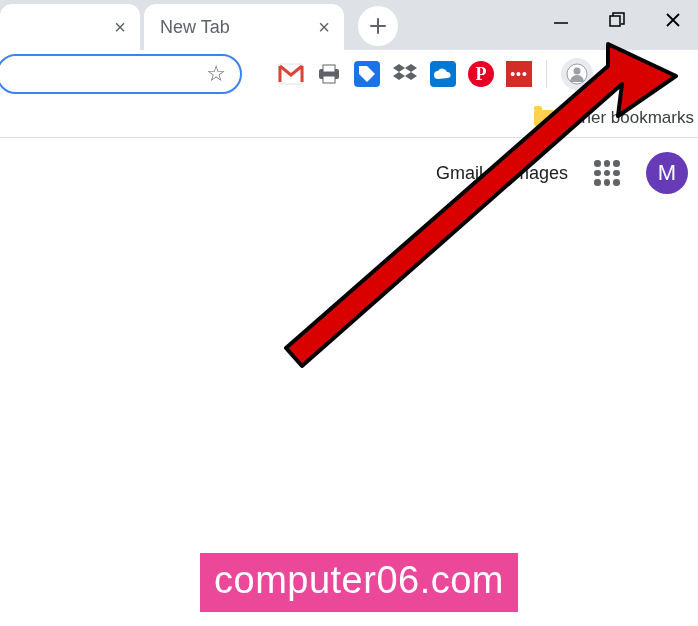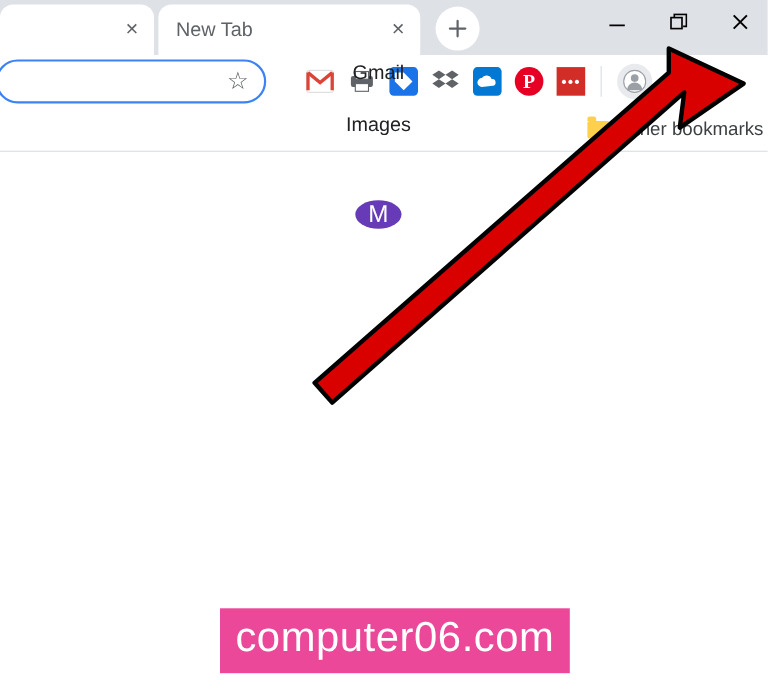--- a/index.html
+++ b/index.html
@@ -29,21 +29,21 @@
   .tab-1 {
     background: #fff;
     border-top-right-radius: 12px;
     border-top-left-radius: 12px;
     width: 140px;
   }
   .tab-2 {
     background: #fff;
     border-top-right-radius: 12px;
     border-top-left-radius: 12px;
-    width: 238px;
+    width: 200px;
     margin-left: 4px;
   }
   .tab-title {
     font-size: 18px;
     color: #5f6368;
     flex: 1;
     white-space: nowrap;
     overflow: hidden;
   }
   .tab-close {
@@ -150,21 +150,20 @@
   .ntp {
     position:relative;
     height: 70px;
     display:flex;
     align-items:center;
     justify-content:flex-end;
     gap: 26px;
     padding-right: 10px;
     font-size: 18px;
     color:#202124;
-    flex-direction:column;
   }
   .apps-grid {
     width:26px; height:26px;
     display:grid; grid-template-columns:repeat(3,1fr); grid-template-rows:repeat(3,1fr);
     gap:3px; cursor:pointer;
   }
   .apps-grid span { background:#5f6368; border-radius:50%; }
   .avatar {
     width:42px; height:42px; border-radius:50%;
     background:#673ab7; color:#fff;

